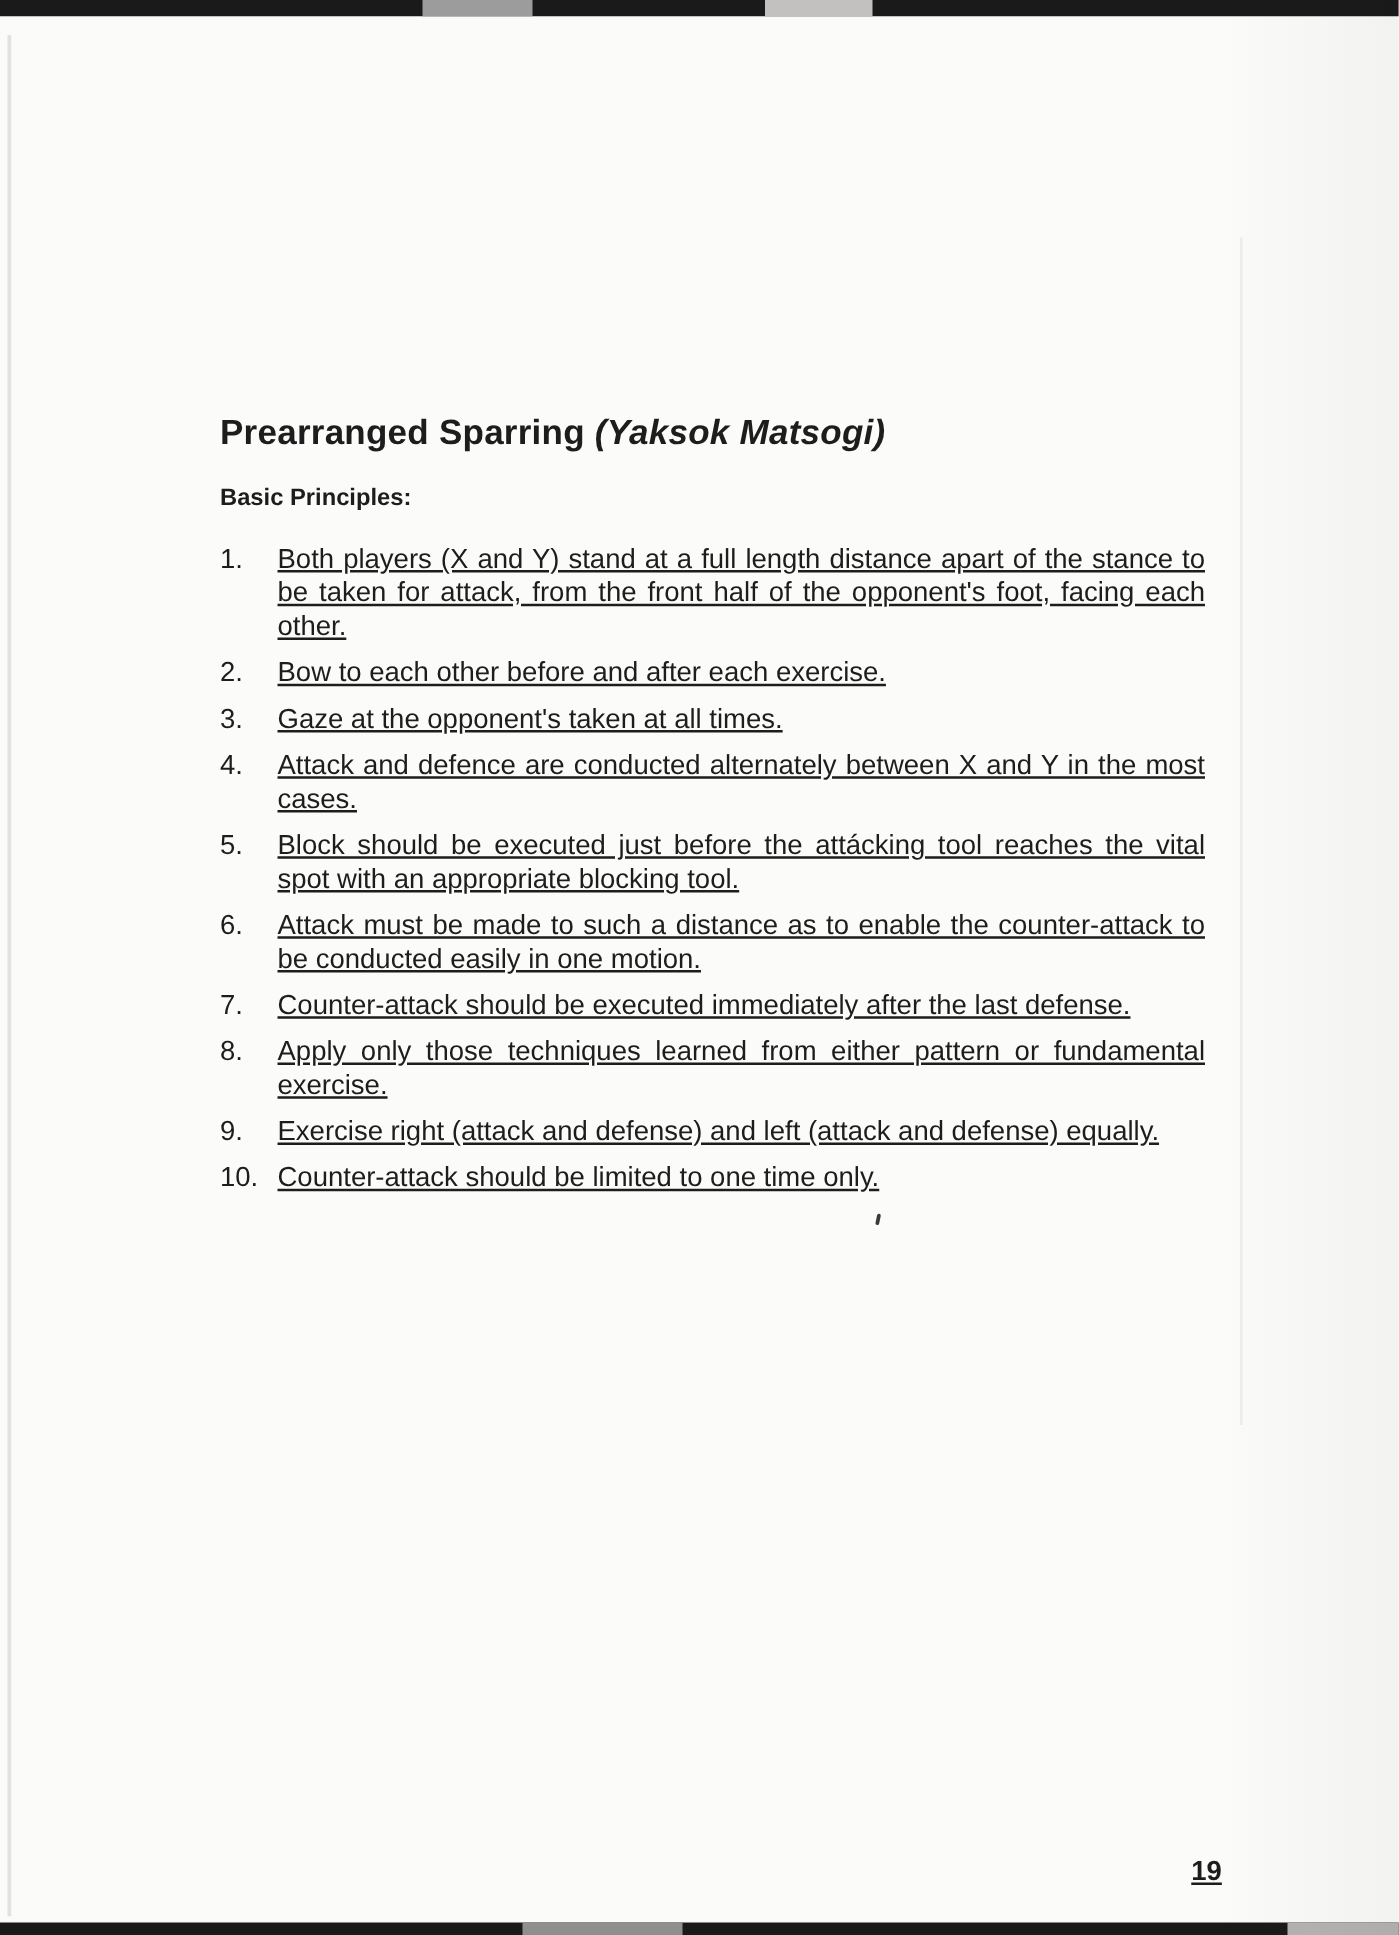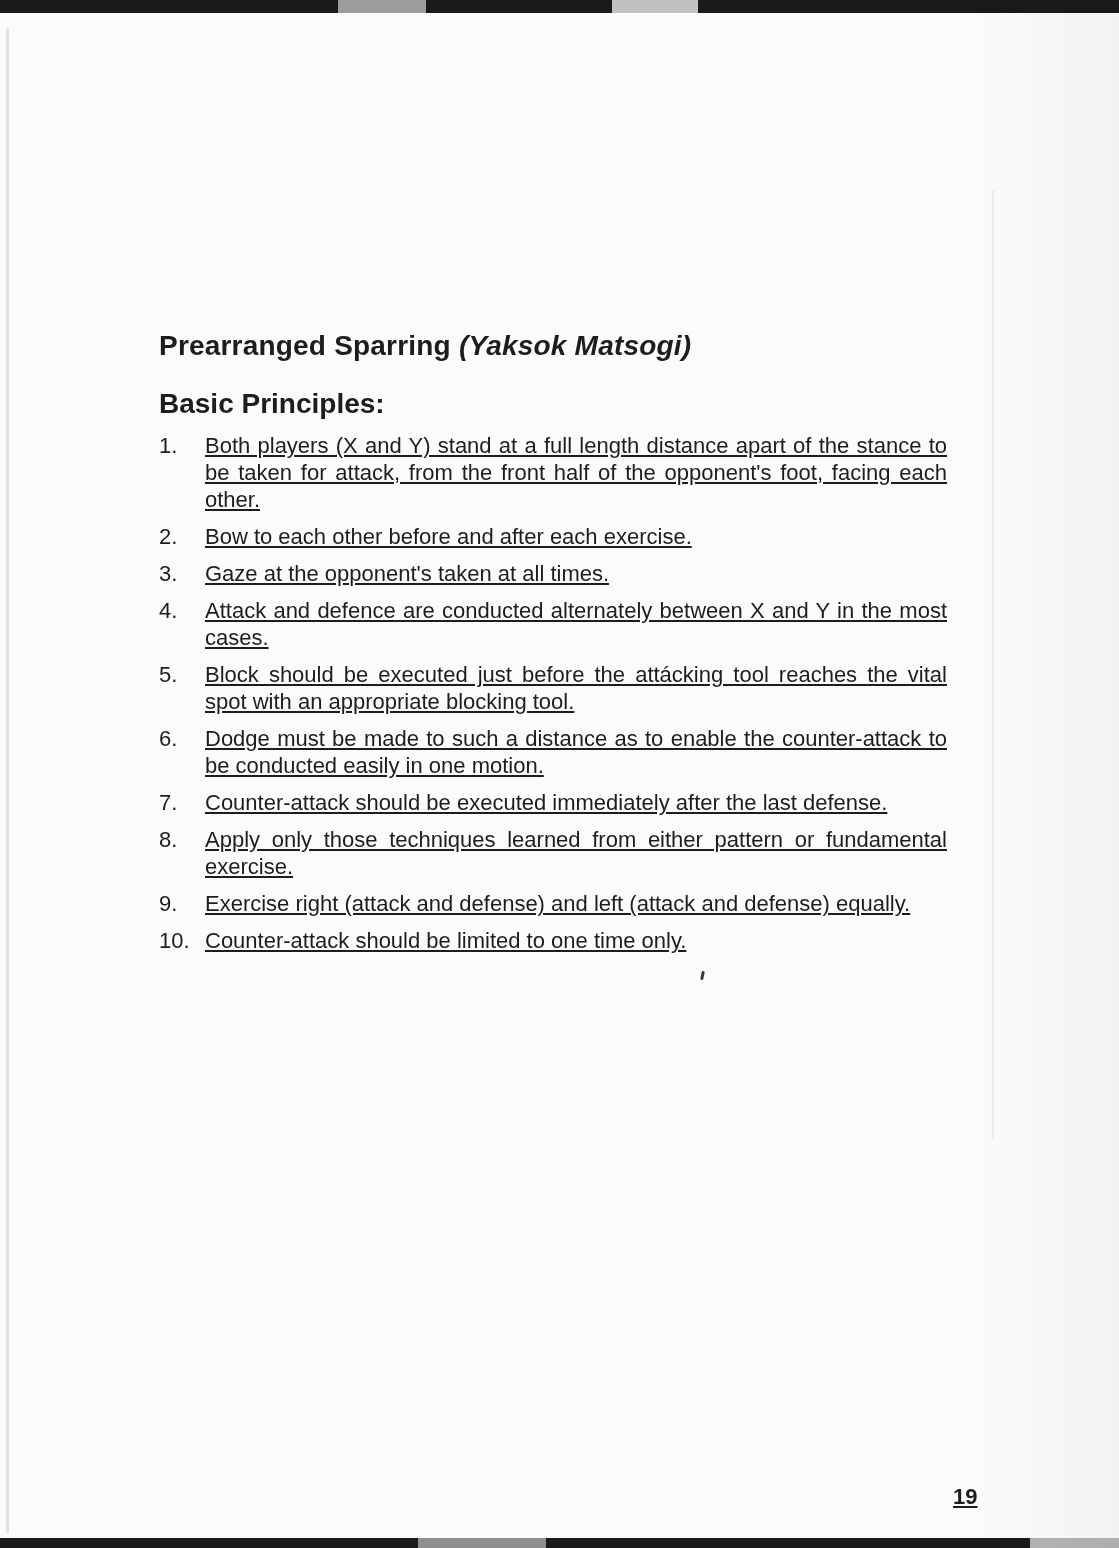--- a/index.html
+++ b/index.html
@@ -39,34 +39,34 @@
     background: linear-gradient(to right, rgba(0,0,0,0), rgba(0,0,0,0.035));
     pointer-events: none;
   }
   .scan-speck {
     position: absolute; left: 701px; top: 971px; width: 3px; height: 9px;
     background: #3a3a3a; border-radius: 2px; transform: rotate(12deg);
   }
 
   
   .content {
-    position: absolute; left: 159px; top: 330px; width: 788px;
+    position: absolute; left: 176px; top: 330px; width: 788px;
     filter: blur(0.25px);
   }
   h1.title {
     font-size: 28px; font-weight: bold; margin: 0 0 10px 0;
     letter-spacing: 0.2px; white-space: nowrap;
   }
   h1.title .italic-part { font-style: italic; font-weight: bold; margin-left: 8px; }
   p.body-para {
     font-size: 22px; line-height: 27px; text-align: justify;
     margin: 0; text-indent: 54px;
   }
   h2.section-heading {
-    font-size: 28px; font-weight: bold; margin: 26px 0 12px 0;
+    font-size: 19px; font-weight: bold; margin: 26px 0 23px 0;
   }
   ol.principles { list-style: none; margin: 0; padding: 0; }
   li.principle { display: flex; margin: 0 0 10px 0; }
   li.principle .num {
     flex: none; width: 46px; font-size: 22px; line-height: 27px;
   }
   li.principle .ptext {
     flex: 1; font-size: 22px; line-height: 27px; text-align: justify; text-decoration: underline;
   }
   .page-number {
@@ -118,21 +118,21 @@
     <span class="ptext">Attack and defence are conducted alternately between X and Y in the most cases.</span>
   </li>
 
   <li class="principle">
     <span class="num">5.</span>
     <span class="ptext">Block should be executed just before the attácking tool reaches the vital spot with an appropriate blocking tool.</span>
   </li>
 
   <li class="principle">
     <span class="num">6.</span>
-    <span class="ptext">Dodge must be made to such a distance as to enable the counter-attack to be conducted easily in one motion.</span>
+    <span class="ptext">Attack must be made to such a distance as to enable the counter-attack to be conducted easily in one motion.</span>
   </li>
 
   <li class="principle">
     <span class="num">7.</span>
     <span class="ptext">Counter-attack should be executed immediately after the last defense.</span>
   </li>
 
   <li class="principle">
     <span class="num">8.</span>
     <span class="ptext">Apply only those techniques learned from either pattern or fundamental exercise.</span>

